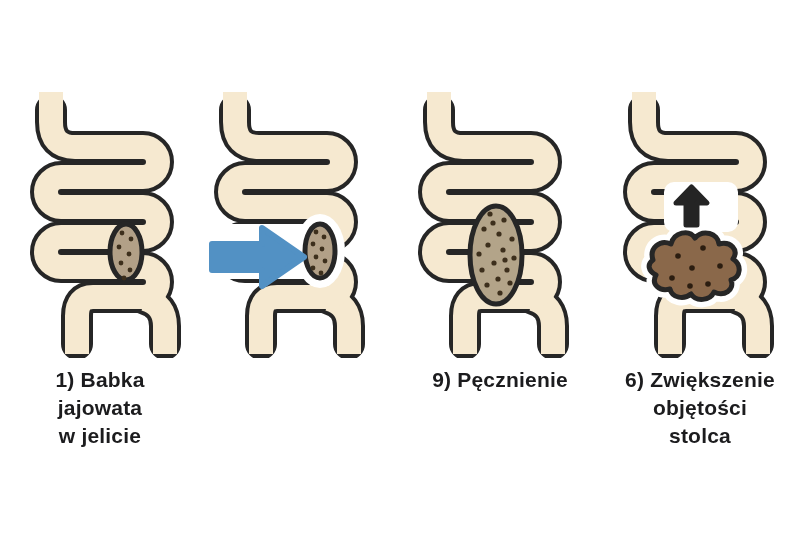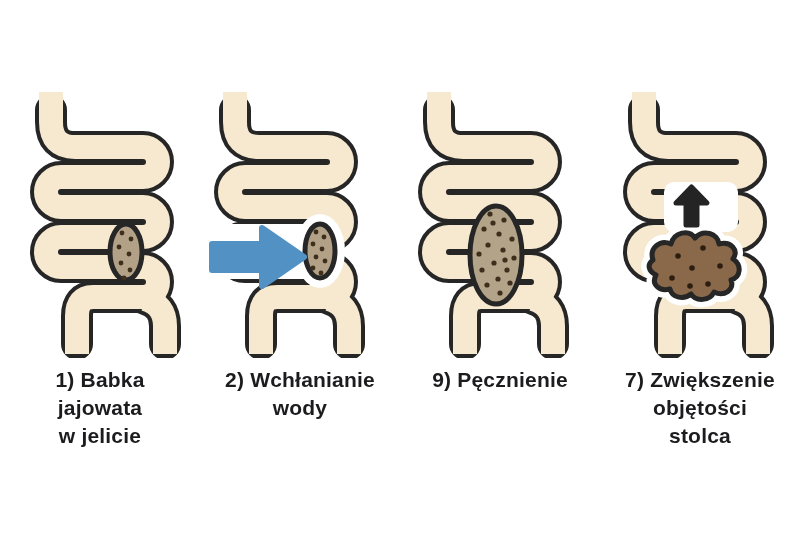--- a/index.html
+++ b/index.html
@@ -80,22 +80,20 @@
             <circle cx="124" cy="151" r="2.4"></circle>
           <circle cx="113" cy="158" r="2.4"></circle>
             <circle cx="122" cy="163" r="2.4"></circle>
           <circle cx="116" cy="171" r="2.4"></circle>
             <circle cx="125" cy="175" r="2.4"></circle>
           <circle cx="113" cy="182" r="2.4"></circle>
             <circle cx="121" cy="187" r="2.4"></circle>
         </g>
         <polygon class="water-arrow" points="12,158 62,158 62,142 104,171 62,200 62,184 12,184"></polygon>
       </svg>
-      <div class="caption">2) Wchłanianie
-wody</div>
     </div>
 
     <div class="panel">
       <svg class="art" viewBox="0 0 200 272">
         <use href="#gut" transform="translate(-9,0)"></use>
         <ellipse class="mass" cx="96" cy="169" rx="26" ry="49"></ellipse>
         <g class="seed-dots">
           <circle cx="90" cy="128" r="2.6"></circle>
             <circle cx="104" cy="134" r="2.6"></circle>
           <circle cx="84" cy="143" r="2.6"></circle>
@@ -129,19 +127,19 @@
           <circle cx="78" cy="170" r="2.8"></circle>
             <circle cx="103" cy="162" r="2.8"></circle>
           <circle cx="120" cy="180" r="2.8"></circle>
             <circle cx="92" cy="182" r="2.8"></circle>
           <circle cx="72" cy="192" r="2.8"></circle>
             <circle cx="108" cy="198" r="2.8"></circle>
           <circle cx="90" cy="200" r="2.8"></circle>
         </g>
         <polygon class="up-arrow" points="86,139 86,117 76,117 91.5,101 107,117 97,117 97,139"></polygon>
       </svg>
-      <div class="caption">7) Zwiększenie
+      <div class="caption">6) Zwiększenie
 objętości
 stolca</div>
     </div>
 
   </div>
 </div>
 
 </body></html>

